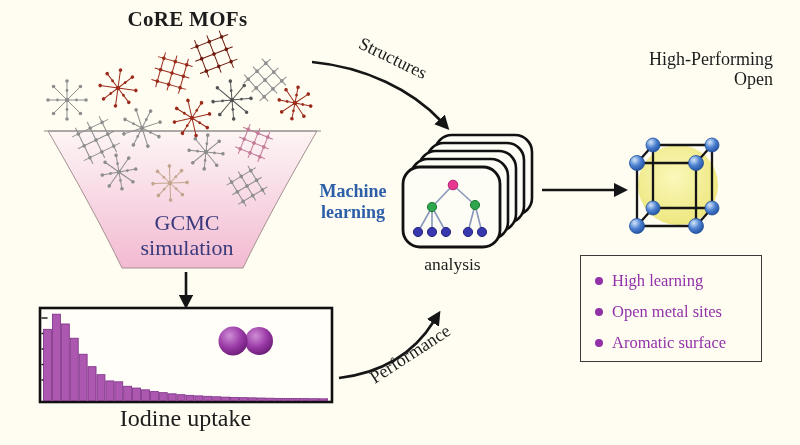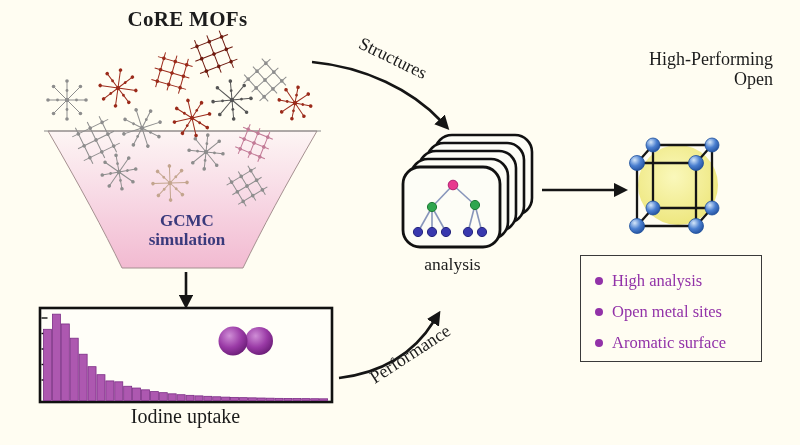--- a/index.html
+++ b/index.html
@@ -5,24 +5,24 @@
   html,body{margin:0;padding:0;}
   .canvas{
     position:relative;width:800px;height:445px;overflow:hidden;
     background:var(--bg,#fffdf2);
     font-family:"Liberation Serif","DejaVu Serif",serif;
   }
   svg{display:block;}
   #bg{position:absolute;left:0;top:0;z-index:1;}
   .label{position:absolute;z-index:2;text-align:center;line-height:1.12;color:#1c1c1c;}
   .title{left:100px;top:8px;width:175px;font-size:21px;font-weight:700;letter-spacing:.3px;}
-  .gcmc{left:118px;top:211px;width:138px;font-size:17px;font-weight:700;color:var(--gcmc-text);}
+  .gcmc{left:118px;top:211px;width:138px;font-size:22px;font-weight:400;color:var(--gcmc-text);}
   .ml{left:310px;top:181px;width:86px;font-size:18px;font-weight:600;color:var(--ml-text);line-height:1.15;}
   .analysis{left:350px;top:255px;width:205px;font-size:17.5px;}
-  .iodine{left:98px;top:405px;width:175px;font-size:20px;}
+  .iodine{left:98px;top:405px;width:175px;font-size:24px;}
   .structures{left:338px;top:48px;width:110px;font-size:18px;transform:rotate(26deg);}
   .performance{left:350px;top:344px;width:120px;font-size:18px;transform:rotate(-33deg);}
   .result-title{left:608px;top:49px;width:165px;font-size:18px;text-align:right;}
   .result-title sub{font-size:12px;}
   .features{
     position:absolute;z-index:2;left:580px;top:255px;width:182px;height:107px;
     border:1.6px solid #3a3a3a;box-sizing:border-box;padding:9px 0 0 14px;
   }
   .feature-item{display:flex;align-items:center;height:31px;}
   .feature-dot{width:8px;height:8px;border-radius:50%;background:var(--feature-text);margin-right:9px;flex:0 0 auto;}
@@ -485,36 +485,40 @@
   <div class="label title">CoRE MOFs</div>
 
   <div class="label gcmc">
     <div>GCMC</div>
     <div>simulation</div>
   </div>
 
   <div class="label structures">Structures</div>
   <div class="label performance">Performance</div>
 
+  <div class="label ml">
+    <div>Machine</div>
+    <div>learning</div>
+  </div>
 
   <div class="label analysis">
     <div>analysis</div>
   </div>
 
   <div class="label iodine">Iodine uptake</div>
 
   <div class="label result-title">
     <div>High-Performing</div>
     <div>Open</div>
   </div>
 
   <div class="features">
     <div class="feature-item">
       <span class="feature-dot"></span>
-      <span class="feature-label">High analysis</span>
+      <span class="feature-label">High learning</span>
     </div>
     <div class="feature-item">
       <span class="feature-dot"></span>
       <span class="feature-label">Open metal sites</span>
     </div>
     <div class="feature-item">
       <span class="feature-dot"></span>
       <span class="feature-label">Aromatic surface</span>
     </div>
   </div>

